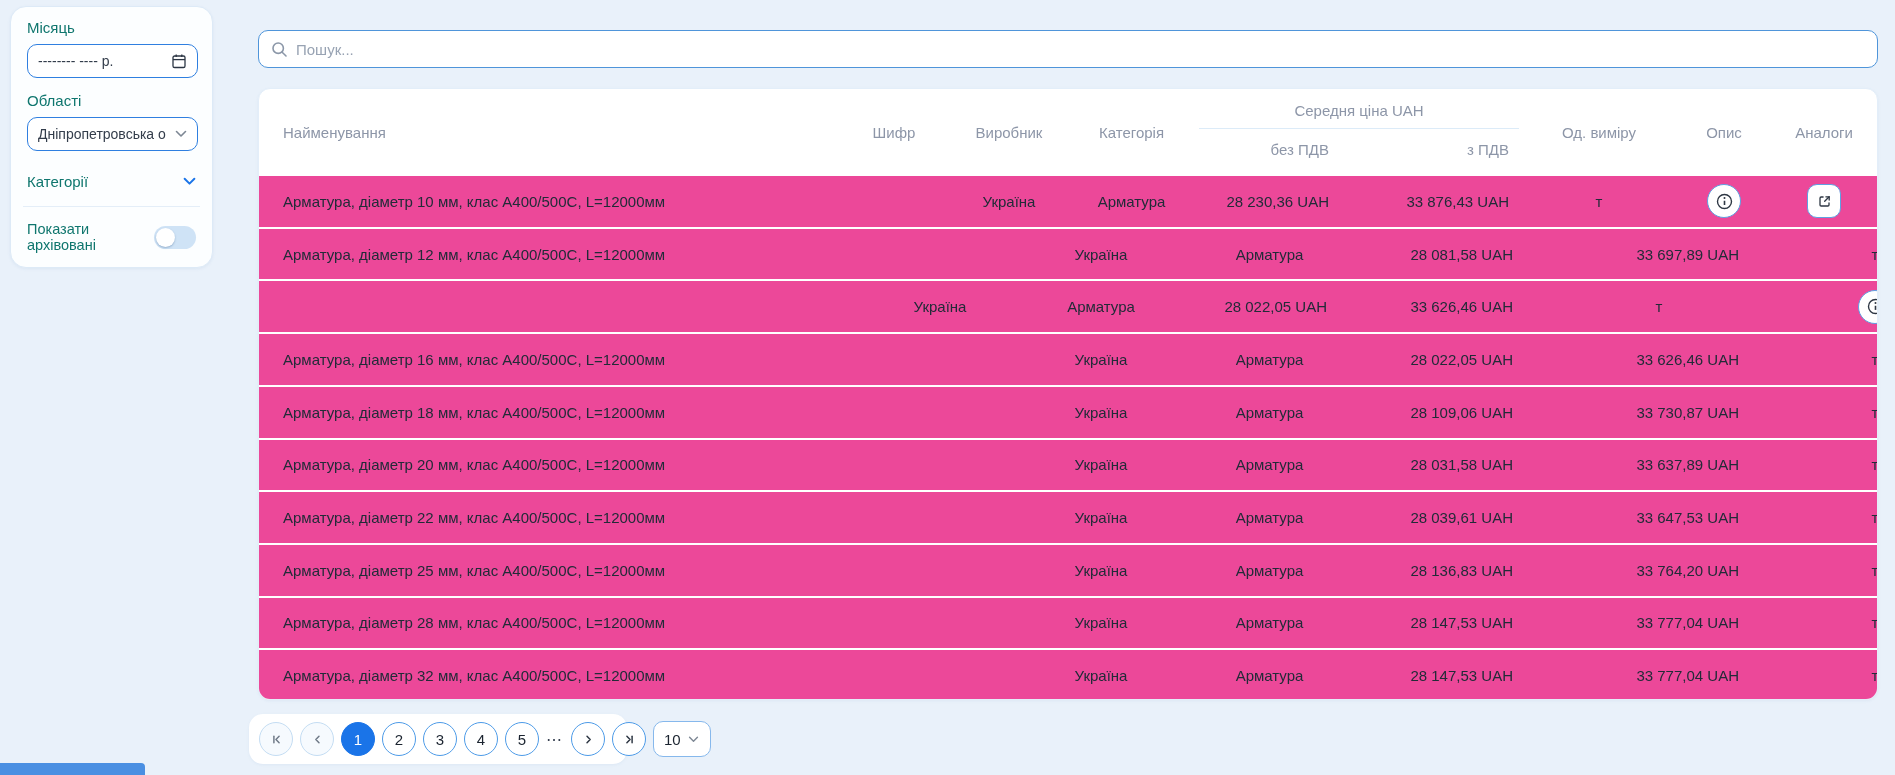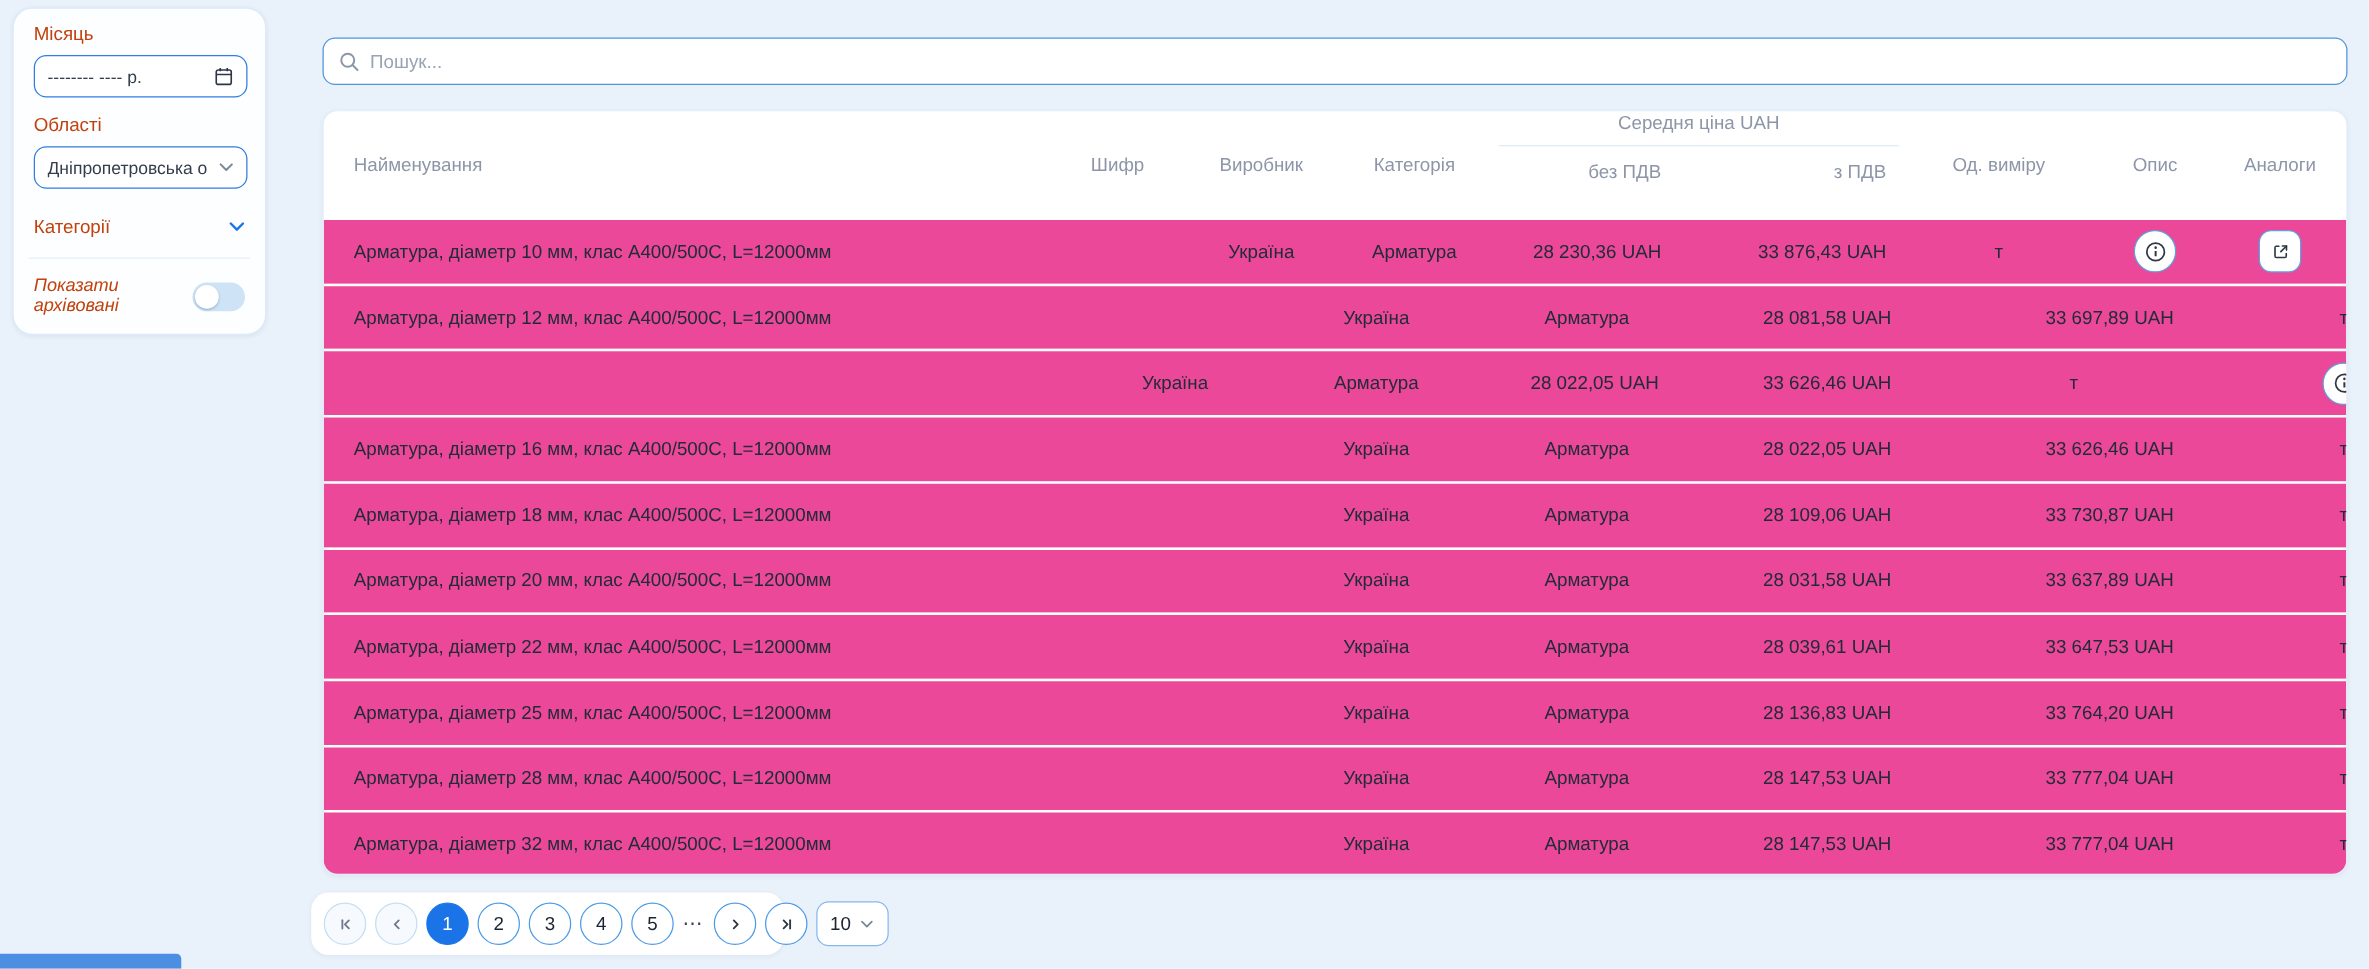--- a/index.html
+++ b/index.html
@@ -15,38 +15,38 @@
   
   .sidebar {
     position: absolute; left: 10px; top: 6px;
     width: 203px; height: 262px;
     background: #fcfeff;
     border: 1px solid #ddeaf7;
     border-radius: 16px;
     padding: 12px 16px;
     box-shadow: 0 1px 3px rgba(120,160,200,.12);
   }
-  .sb-label { font-size: 15px; color: #c2410c; margin-bottom: 8px; }
+  .sb-label { font-size: 15px; color: #0f766e; margin-bottom: 8px; }
   .sb-input {
     display: flex; align-items: center; justify-content: space-between;
     height: 34px; width: 171px;
     border: 1.6px solid #2f7fe0; border-radius: 10px;
     background: #fff; padding: 0 10px;
     cursor: pointer;
   }
   .sb-input .val { font-size: 14px; color: #333d4b; white-space: nowrap; overflow: hidden; }
   .mb16 { margin-bottom: 14px; }
   .sb-row {
     display: flex; align-items: center; justify-content: space-between;
     margin-top: 22px; cursor: pointer;
   }
   .sb-row .sb-label { margin-bottom: 0; }
   .sb-divider { border: none; border-top: 1px solid #e4eef8; margin: 16px -4px 14px; }
   .toggle-row { display: flex; align-items: center; justify-content: space-between; }
-  .toggle-row .sb-label { margin-bottom: 0; font-size: 14.5px; font-style: italic; }
+  .toggle-row .sb-label { margin-bottom: 0; font-size: 14.5px; }
   .toggle {
     width: 42px; height: 23px; border-radius: 12px;
     background: #cfe3f6; position: relative; cursor: pointer; flex: none;
   }
   .toggle .knob {
     position: absolute; left: 2px; top: 2px;
     width: 19px; height: 19px; border-radius: 50%;
     background: #fff; box-shadow: 0 1px 2px rgba(40,80,130,.35);
   }
 
@@ -74,21 +74,21 @@
     display: grid;
     grid-template-columns: 575px 120px 110px 135px 320px 160px 90px 110px;
     align-items: center;
     color: #8d96a8; font-size: 15px;
   }
   .th { white-space: nowrap; }
   .th.name { padding-left: 24px; text-align: left; }
   .th.center { text-align: center; }
   .price-group {
     align-self: stretch; display: flex; flex-direction: column;
-    padding-top: 1px;
+    padding-top: 13px;
   }
   .pg-title { text-align: center; padding-bottom: 9px; border-bottom: 1px solid #dcebf8; }
   .pg-subrow { display: flex; padding-top: 12px; }
   .pg-sub { white-space: nowrap; text-align: right; }
   .pg-sub.s1 { width: 140px; padding-right: 10px; }
   .pg-sub.s2 { width: 180px; padding-right: 10px; }
 
   .tbody { height: 525px; display: flex; flex-direction: column; }
   .tr {
     flex: 1;

